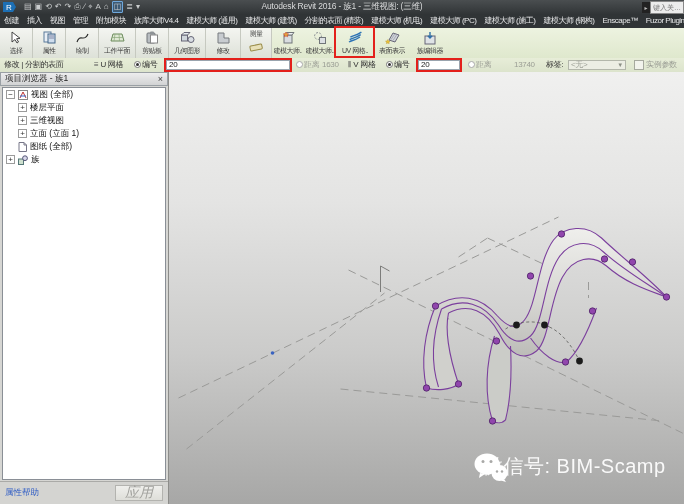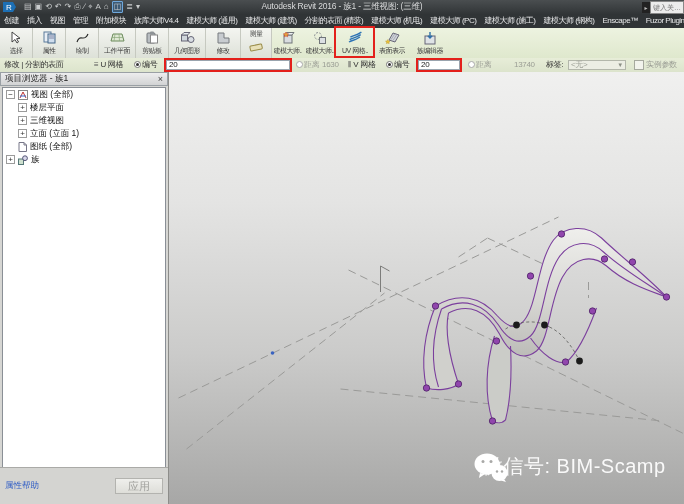--- a/index.html
+++ b/index.html
@@ -62,25 +62,25 @@
   .browser{position:absolute;left:0;top:0;width:168px;height:432px;background:#d6d6d3;}
   .btitle{height:14px;background:linear-gradient(#ededee,#d2d3d4);border:1px solid #9aa0a5;
     display:flex;align-items:center;font-size:8.5px;color:#222;padding:0 4px;box-sizing:border-box;}
   .btitle .bx{margin-left:auto;font-size:9px;color:#444;line-height:10px;}
   .btree{position:absolute;left:2px;right:2px;top:15px;bottom:24px;background:#fff;
     border:1px solid #8a8f96;overflow:hidden;}
   .trow{height:13px;display:flex;align-items:center;font-size:8.5px;color:#111;white-space:nowrap;}
   .texp{width:9px;height:9px;border:1px solid #9b9b9b;background:#fff;font-size:8px;line-height:7px;
     text-align:center;color:#333;margin-right:3px;flex:0 0 auto;box-sizing:border-box;}
   .ticon{margin-right:3px;display:flex;flex:0 0 auto;}
-  .bfooter{position:absolute;left:0;right:0;bottom:0;height:37px;background:#d4d4d1;
+  .bfooter{position:absolute;left:0;right:0;bottom:0;height:23px;background:#d4d4d1;
     border-top:1px solid #aaaaa7;display:flex;align-items:center;padding:0 5px;box-sizing:border-box;}
   .phelp{font-size:8.5px;color:#2d5bc4;}
   .applybtn{margin-left:auto;width:46px;height:14px;background:linear-gradient(#efefec,#deded9);
-    border:1px solid #b3b3af;color:#a1a19d;font-size:11px;display:flex;align-items:center;justify-content:center;}
+    border:1px solid #b3b3af;color:#a1a19d;font-size:14px;display:flex;align-items:center;justify-content:center;font-style:italic;}
   
   .canvas{position:absolute;left:168px;top:0;width:516px;height:432px;
     border-left:1px solid #8d8d8a;
     background:linear-gradient(180deg,#f0f0ef 0%,#e4e4e3 30%,#cbcbca 65%,#a7a7a6 100%);}
   .canvas svg{position:absolute;left:0;top:0;}
   .watermark{position:absolute;left:305px;top:381px;display:flex;align-items:center;gap:9px;}
   .wm-text{font-size:20px;color:rgba(255,255,255,0.93);letter-spacing:0.5px;}
 </style>
 </head>
 <body>

